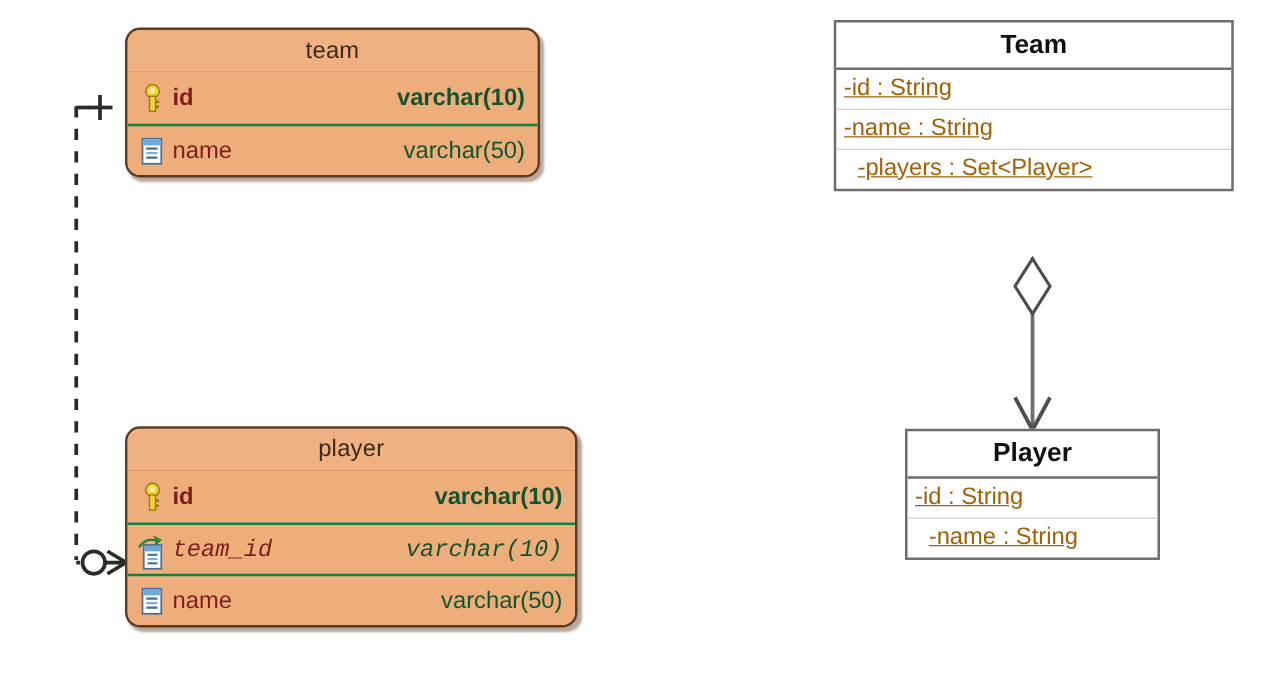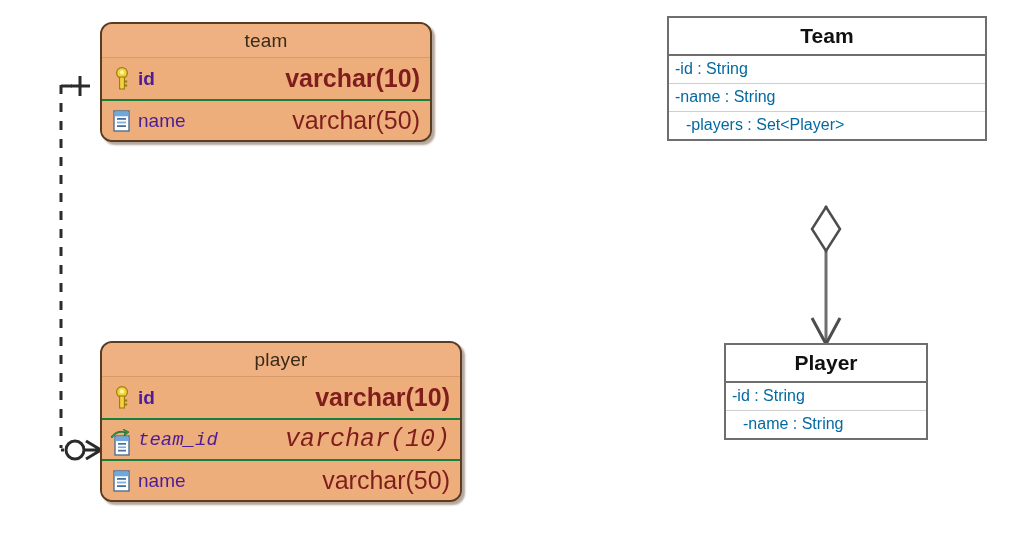--- a/index.html
+++ b/index.html
@@ -46,26 +46,26 @@
   .er-row.first { border-top: none; }
   .er-icon {
     width: 24px;
     min-width: 24px;
     height: 26px;
     position: relative;
     margin-right: 4px;
   }
   .er-col-name {
     font-size: 19px;
-    color: #4c1d95;
+    color: #7f1d1d;
     white-space: nowrap;
   }
   .er-col-type {
-    font-size: 25px;
-    color: #7f1d1d;
+    font-size: 19px;
+    color: #14532d;
     white-space: nowrap;
     margin-left: auto;
   }
   .bold { font-weight: bold; }
   .ital { font-style: italic; font-family: Liberation Mono, monospace; }
 
   
   .ico-key { display:block; }
   
   .ico-col { display:block; }
@@ -79,25 +79,26 @@
   }
   .uml-name {
     text-align: center;
     font-weight: bold;
     font-size: 21px;
     color: #111;
     padding: 6px 0 6px;
     border-bottom: 2px solid #6e6e6e;
   }
   .uml-attr {
-    font-size: 16px;
-    color: #0369a1;
+    font-size: 19px;
+    color: #a16207;
     padding: 4px 0 5px 6px;
     border-bottom: 1px solid #cfcfcf;
     white-space: nowrap;
+    text-decoration: underline;
   }
   .uml-attr.last { border-bottom: none; padding-left: 17px; }
 
   
   .wires {
     position: absolute;
     left: 0; top: 0;
     width: 1017px; height: 545px;
     pointer-events: none;
   }

